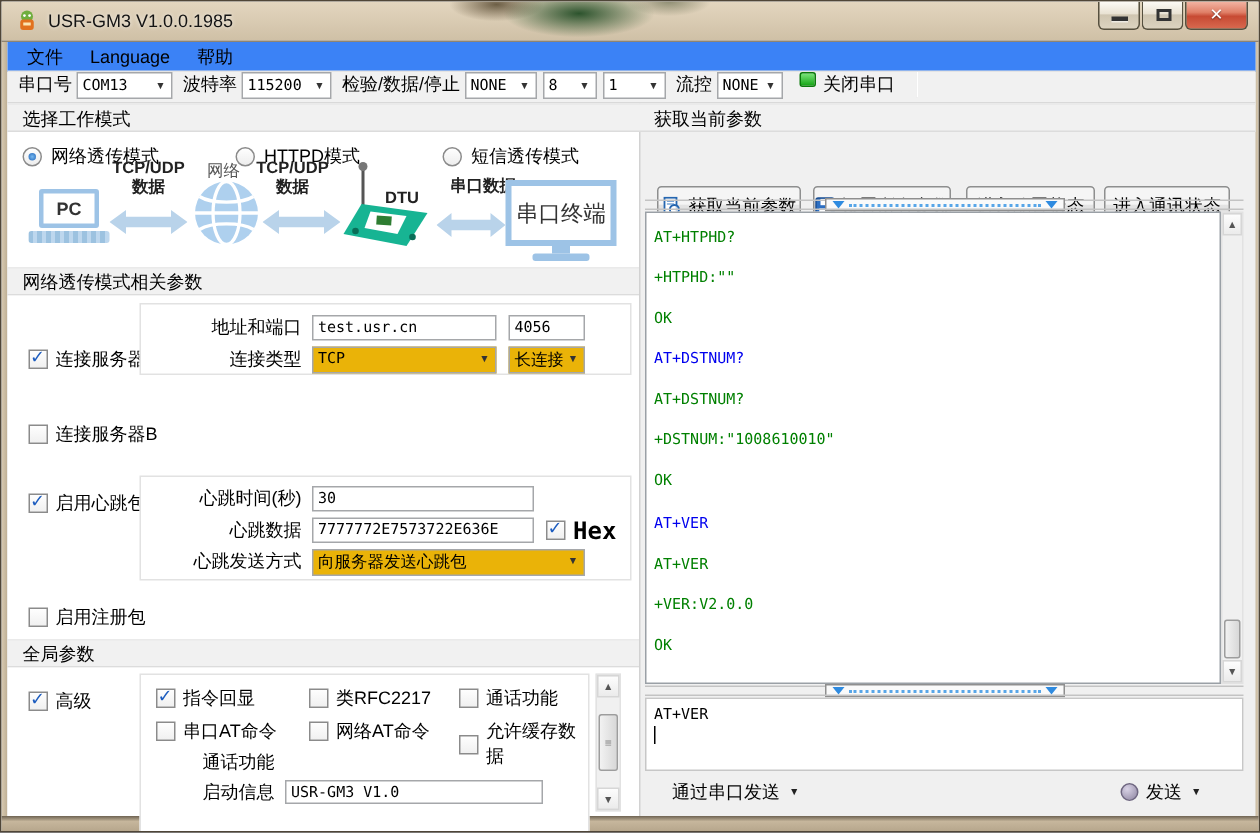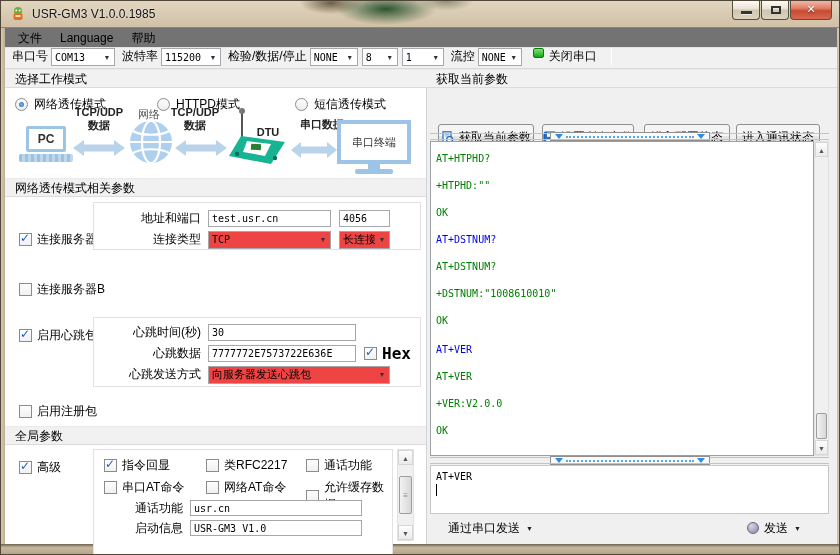--- a/index.html
+++ b/index.html
@@ -24,21 +24,21 @@
   .wbtn.close{width:42px;background:linear-gradient(#f3b5a4,#e08068 40%,#c74a33 55%,#d8694f);}
   .glyph-min{position:absolute;left:8px;bottom:5px;width:11px;height:3px;background:#333;box-shadow:0 1px 0 rgba(255,255,255,.6);}
   .glyph-max{position:absolute;left:9px;top:5px;width:10px;height:8px;border:2px solid #333;background:transparent;}
   .glyph-close{position:absolute;left:0;top:2px;width:100%;text-align:center;color:#fff;font-weight:bold;font-size:11px;text-shadow:0 1px 1px rgba(0,0,0,.5);}
   .frame-l,.frame-r{position:absolute;top:27px;width:4px;height:528px;background:linear-gradient(90deg,#d8cab2,#bdae93);}
   .frame-l{left:0;}.frame-r{right:0;background:linear-gradient(90deg,#bdae93,#d8cab2);}
   .frame-b{position:absolute;left:0;top:543px;width:840px;height:12px;
     background:linear-gradient(#6e6352,#c6b69c 30%,#b2a288);}
   
   .client{position:absolute;left:4px;top:27px;width:832px;height:516px;background:#f0f0f0;}
-  .menubar{position:absolute;left:0;top:0;width:832px;height:20px;background:#737373;border-bottom:1px solid #e4e4e4;display:flex;align-items:center;padding-left:4px;}
+  .menubar{position:absolute;left:0;top:0;width:832px;height:20px;background:#3b82f6;border-bottom:1px solid #e4e4e4;display:flex;align-items:center;padding-left:4px;}
   .menu-item{padding:0 9px;line-height:20px;cursor:default;}
   .toolbar{position:absolute;left:0;top:20px;width:832px;height:21px;background:#f1f1f1;border-bottom:1px solid #d9d9d9;display:flex;padding-left:7px;}
   .tlabel{margin-right:3px;white-space:nowrap;}
   .combo{height:18px;border:1px solid #a5a7aa;background:#fff;display:flex;align-items:center;margin-right:7px;}
   .combo .cval{flex:1;padding-left:3px;font-family:"DejaVu Sans Mono",monospace;font-size:10px;overflow:hidden;white-space:nowrap;}
   .combo .carr{width:14px;text-align:center;font-size:7px;color:#333;}
   .tsep{width:1px;height:17px;background:#cfcfcf;border-right:1px solid #fff;margin:0 6px;}
   .led{width:11px;height:10px;border-radius:2px;border:1px solid #0b7a0b;background:linear-gradient(#7ae57a,#17a517);margin:0 5px 0 4px;}
   .closeport{white-space:nowrap;margin-right:8px;cursor:default;}
   
@@ -49,29 +49,29 @@
   .chk{position:absolute;display:flex;align-items:center;gap:5px;cursor:default;}
   .chk .box{width:13px;height:13px;border:1px solid #8b8b8b;background:linear-gradient(#fefefe,#f0f0f0);position:relative;flex:none;}
   .chk .box.on::after{content:"✓";position:absolute;left:0px;top:-3px;font-size:12px;font-weight:bold;color:#1c5cbf;}
   .rad{display:flex;align-items:center;gap:6px;position:absolute;cursor:default;}
   .rad .dot{width:13px;height:13px;border:1px solid #8b8b8b;border-radius:50%;background:linear-gradient(#fefefe,#ededed);position:relative;flex:none;}
   .rad .dot.on::after{content:"";position:absolute;left:3px;top:3px;width:5px;height:5px;border-radius:50%;background:radial-gradient(#77b9f0,#1f63b8);}
   .subpanel{position:absolute;border:1px solid #e2e2e2;background:#fff;}
   .frow{display:flex;align-items:center;height:21px;}
   .flabel{width:114px;text-align:right;padding-right:7px;white-space:nowrap;flex:none;}
   .tinput{height:17px;border:1px solid #a5a7aa;background:#fff;font-family:"DejaVu Sans Mono",monospace;font-size:10px;line-height:15px;padding:0 3px;overflow:hidden;white-space:nowrap;}
-  .fcombo{height:18px;border:1px solid #a5a7aa;background:#ef4444;display:flex;align-items:center;}
+  .fcombo{height:18px;border:1px solid #a5a7aa;background:#eab308;display:flex;align-items:center;}
   .fcombo .cval{flex:1;padding-left:3px;font-size:11px;overflow:hidden;white-space:nowrap;}
   .fcombo .cval.mono{font-family:"DejaVu Sans Mono",monospace;font-size:10px;}
   .fcombo .carr{width:14px;text-align:center;font-size:7px;color:#333;}
   
   .diag-lbl{position:absolute;font-size:11px;font-weight:bold;color:#222;text-align:center;line-height:13px;white-space:nowrap;}
   .laptop-scr{position:absolute;border:3px solid #9dc3e6;background:#fff;border-radius:2px;display:flex;align-items:center;justify-content:center;font-weight:bold;color:#333;}
   .laptop-base{position:absolute;background:#bdd7ee;border-radius:2px;background-image:repeating-linear-gradient(90deg,#9cc2e0 0 3px,#bdd7ee 3px 6px);}
-  .mon-scr{position:absolute;border:4px solid #9dc3e6;background:#fff;display:flex;align-items:center;justify-content:center;color:#333;font-size:11px;}
+  .mon-scr{position:absolute;border:4px solid #9dc3e6;background:#fff;display:flex;align-items:center;justify-content:center;color:#333;font-size:15px;}
   .mon-neck{position:absolute;background:#9dc3e6;}
   .mon-base{position:absolute;background:#9dc3e6;border-radius:2px;}
   .antenna{position:absolute;width:2px;background:#555;}
   .antenna::before{content:"";position:absolute;left:-2px;top:-4px;width:6px;height:6px;border-radius:50%;background:#777;}
   
   .rbtn{position:absolute;height:27px;border:1px solid #8e8f8f;border-radius:3px;
     background:linear-gradient(#f5f5f5 45%,#e4e4e4 46%,#d3d3d3);
     display:flex;align-items:center;justify-content:center;gap:4px;font-size:12px;cursor:default;white-space:nowrap;}
   .splitbar{position:absolute;height:9px;}
   .splitbar::before,.splitbar::after{content:"";position:absolute;left:0;right:0;height:1px;background:#c3c3c3;}
@@ -331,21 +331,20 @@
         <div class="chk" style="left:112px;top:29px;">
           <span class="box"></span>
           <span>网络AT命令</span>
         </div>
         <div class="chk" style="left:212px;top:29px;">
           <span class="box"></span>
           <span>允许缓存数据</span>
         </div>
         <div class="frow" style="position:absolute;left:0;top:48px;width:100%;height:20px;">
           <span class="flabel" style="width:96px;">通话功能</span>
-          <div class="tinput" style="width:172px;height:16px;">usr.cn</div>
         </div>
         <div class="frow" style="position:absolute;left:0;top:68px;width:100%;height:20px;">
           <span class="flabel" style="width:96px;">启动信息</span>
           <div class="tinput" style="width:172px;height:16px;">USR-GM3 V1.0</div>
         </div>
       </div>
       <div class="vsb" style="left:392px;top:4px;height:92px;">
         <span class="arr up">▲</span>
         <div class="thumb" style="top:26px;height:38px;">≡</div>
         <span class="arr dn">▼</span>

